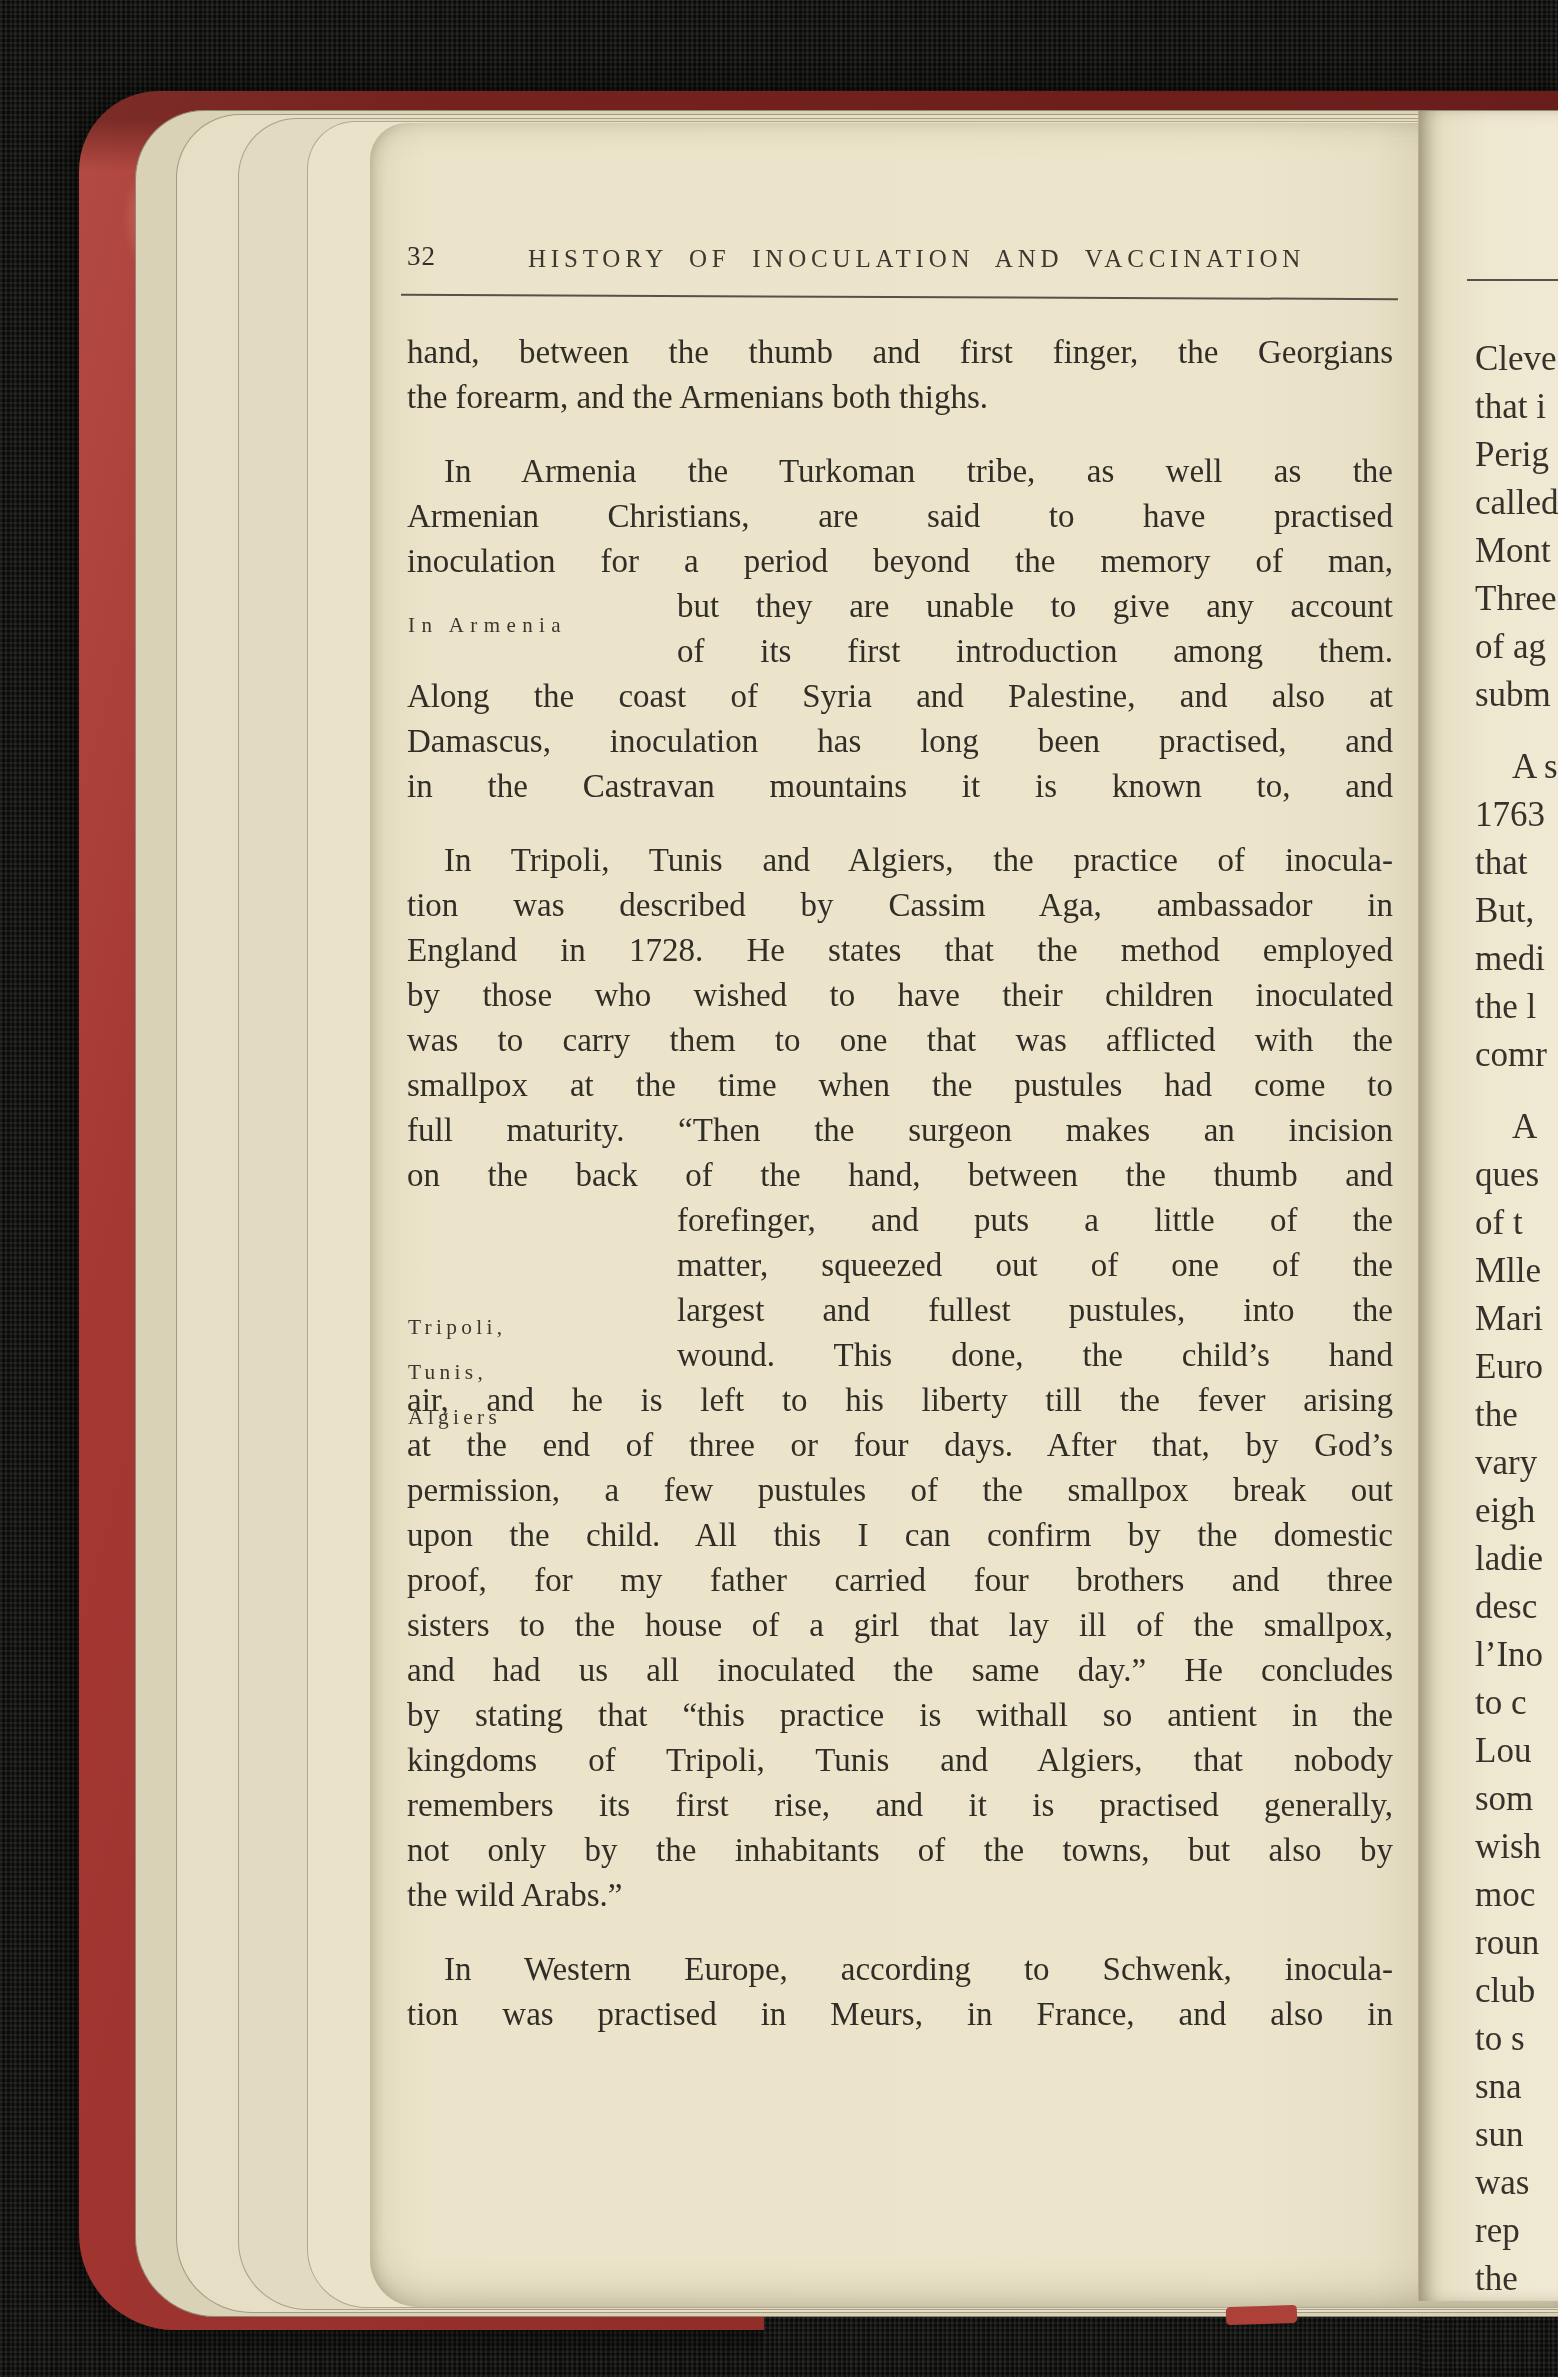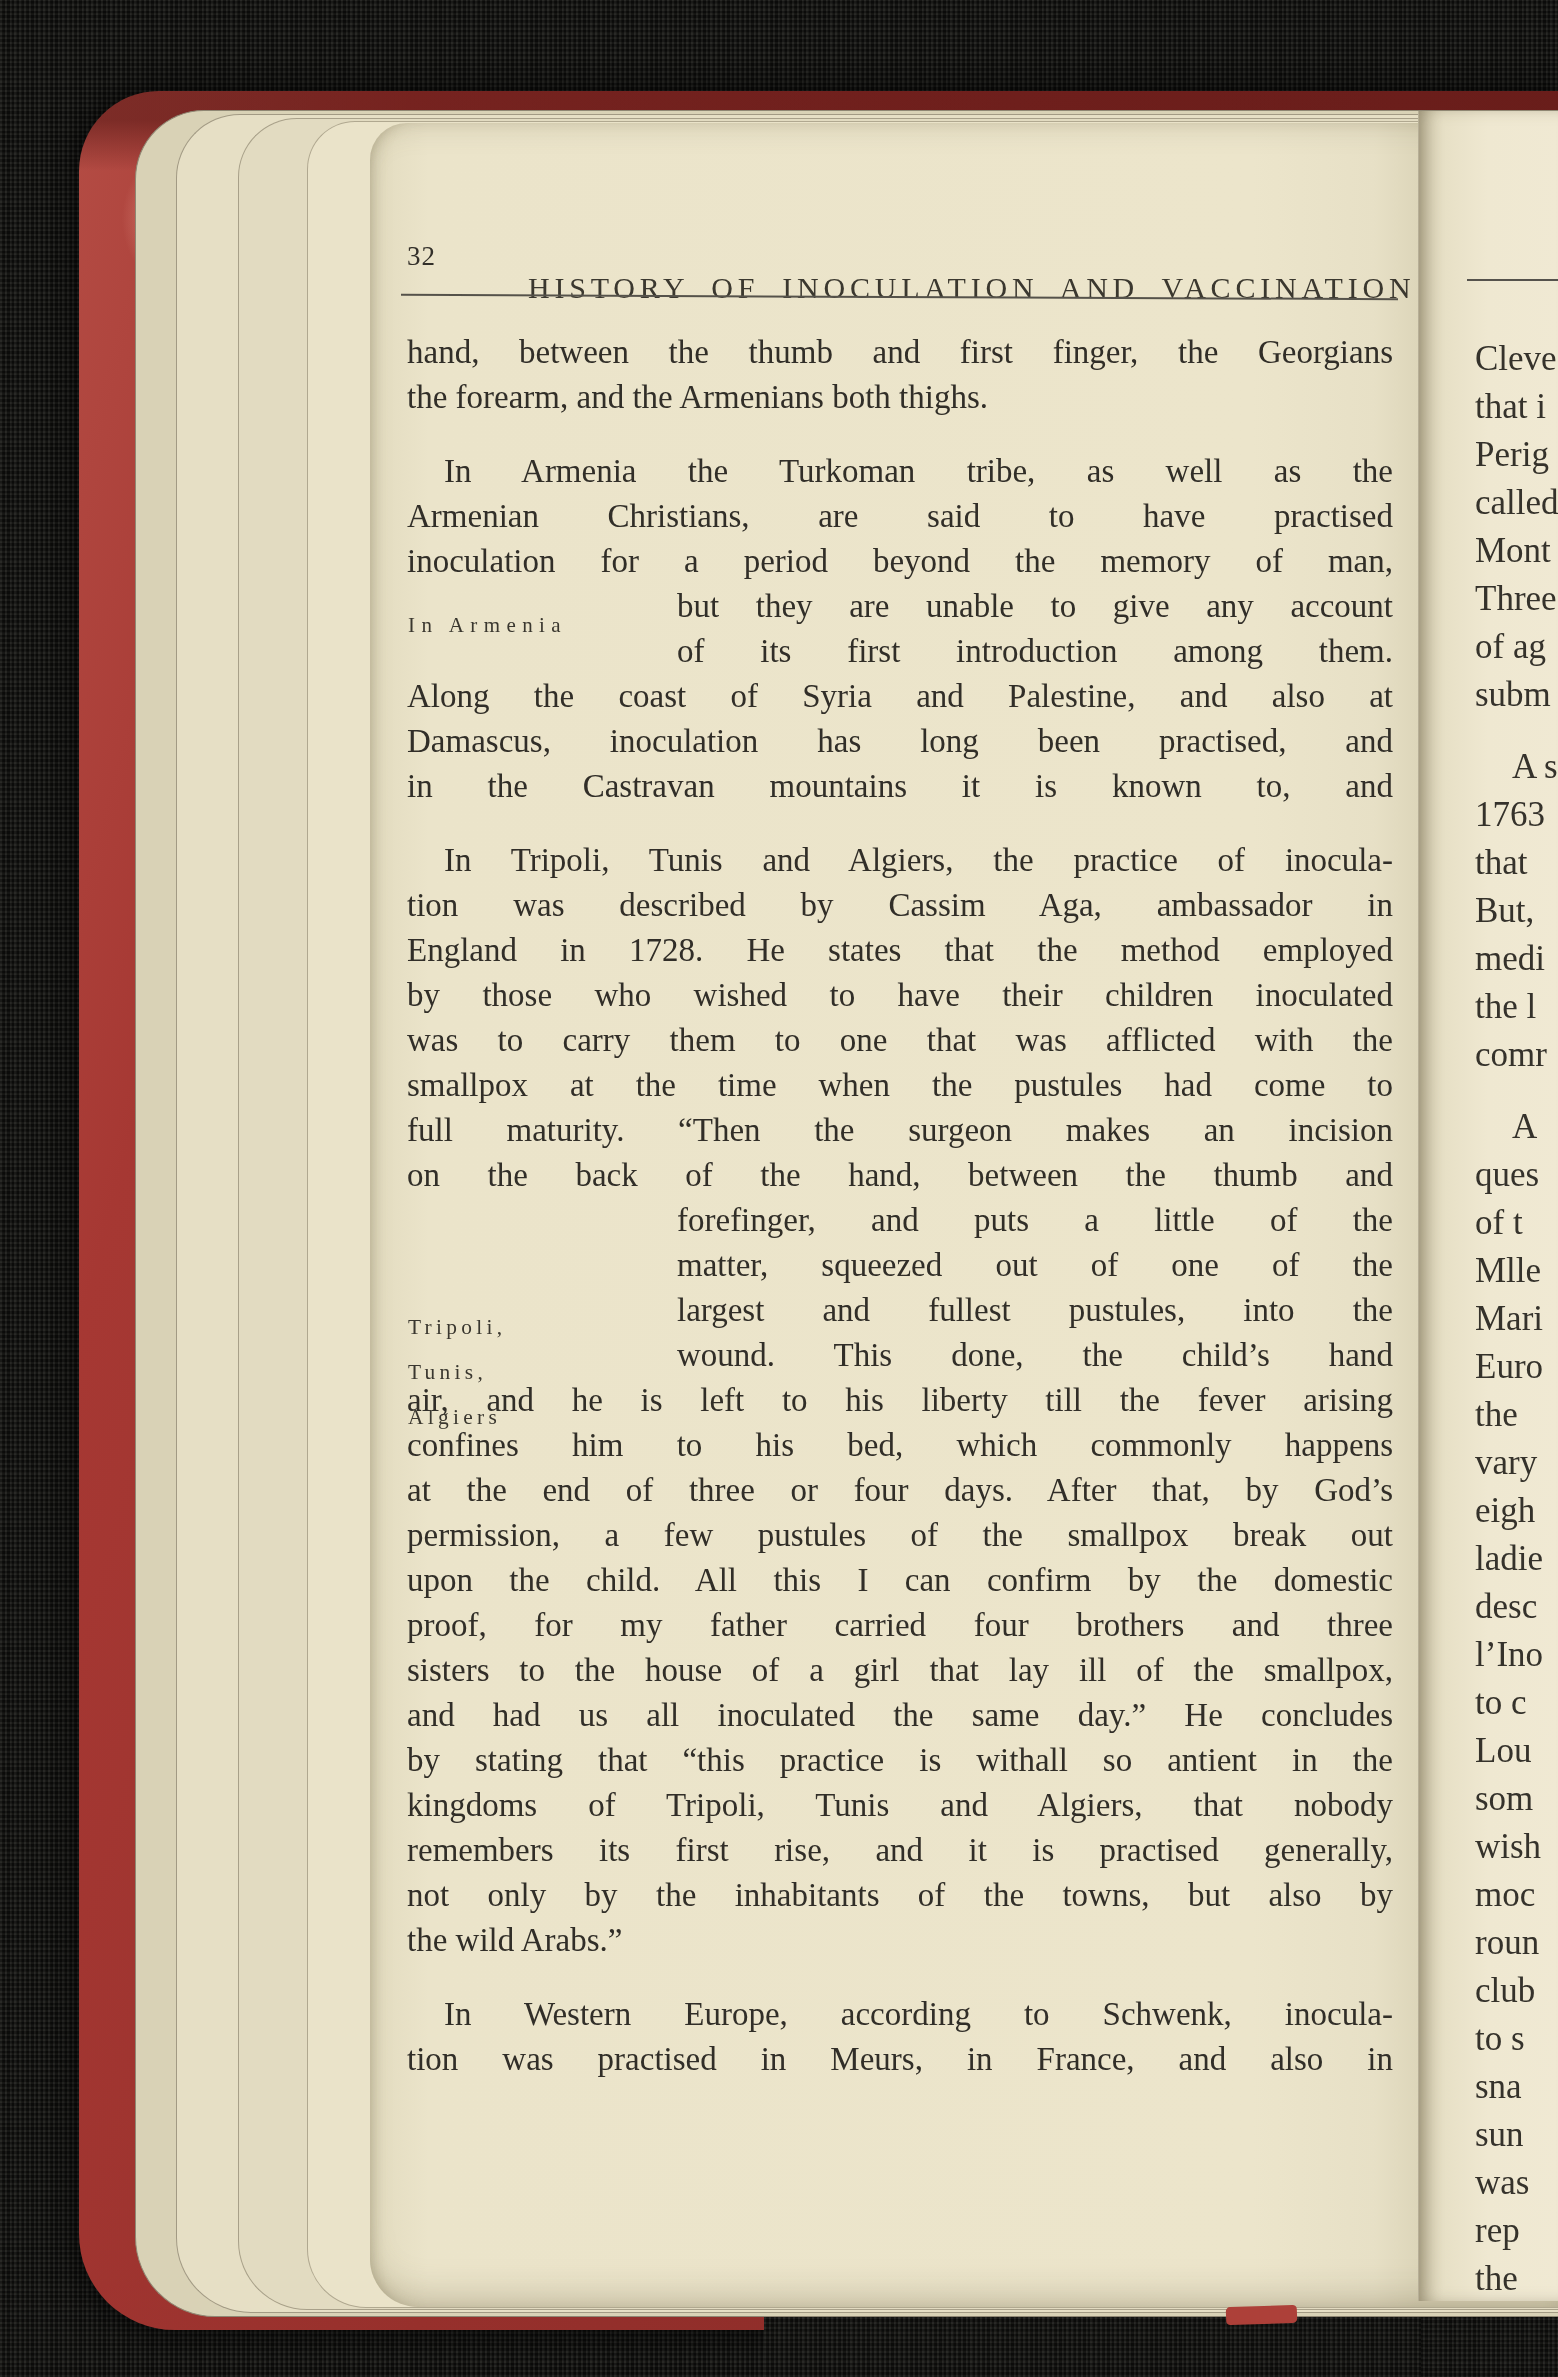--- a/index.html
+++ b/index.html
@@ -51,22 +51,22 @@
   }
   
   #right-page{
     left:1418px;top:111px;width:141px;height:2190px;overflow:hidden;
     background:linear-gradient(90deg,#d6ceb2 0,#e7e0c6 24.6px,#efe8d1 69px,#f0e9d3 141px);
     border-left:1.6px solid #b7af97;
     box-shadow: inset 10.7px 0 18px -6.4px rgba(90,78,52,0.55);
   }
   #page-header{left:37px;top:116px;width:986px;height:64px;}
   #page-number{position:absolute;left:0;top:2.1px;font-size:27px;color:#33302a;letter-spacing:1.1px;}
-  #running-title{position:absolute;left:121px;top:6.4px;font-size:30px;color:#3b382f;
-    letter-spacing:4.8px;word-spacing:10.7px;white-space:nowrap;margin-top:26px;}
+  #running-title{position:absolute;left:121px;top:6.4px;font-size:25px;color:#3b382f;
+    letter-spacing:4.8px;word-spacing:10.7px;white-space:nowrap;}
   #header-rule{left:31px;top:173px;width:997px;height:2.1px;background:#55524a;transform:rotate(0.25deg);}
   #main-lines{left:37px;top:207px;width:986px;}
   .tl{font-size:33px;line-height:45px;color:#312e28;}
   .tl.j{text-align:justify;text-align-last:justify;}
   .margin-note{font-family:"Liberation Serif",serif;color:#3a372f;}
   #note-armenia{left:38px;top:490px;font-size:21px;letter-spacing:6.4px;white-space:nowrap;}
   #note-tta{left:38px;top:1182px;font-size:21.4px;letter-spacing:4.3px;line-height:45px;}
   #rp-rule{left:48px;top:168px;width:107px;height:1.6px;background:#55524c;}
   #right-lines{left:56px;top:224px;width:214px;}
   #right-lines .tl{font-size:35px;line-height:48px;white-space:nowrap;color:#35322b;}
@@ -112,21 +112,20 @@
       <div class="tl j">by those who wished to have their children inoculated</div>
       <div class="tl j">was to carry them to one that was afflicted with the</div>
       <div class="tl j">smallpox at the time when the pustules had come to</div>
       <div class="tl j">full maturity.  “Then the surgeon makes an incision</div>
       <div class="tl j">on the back of the hand, between the thumb and</div>
       <div class="tl j" style="padding-left: 270px;">forefinger, and puts a little of the</div>
       <div class="tl j" style="padding-left: 270px;">matter, squeezed out of one of the</div>
       <div class="tl j" style="padding-left: 270px;">largest and fullest pustules, into the</div>
       <div class="tl j" style="padding-left: 270px;">wound.  This done, the child’s hand</div>
       <div class="tl j">air, and he is left to his liberty till the fever arising</div>
-      <div class="tl j">confines him to his bed, which commonly happens</div>
       <div class="tl j">at the end of three or four days.  After that, by God’s</div>
       <div class="tl j">permission, a few pustules of the smallpox break out</div>
       <div class="tl j">upon the child.  All this I can confirm by the domestic</div>
       <div class="tl j">proof, for my father carried four brothers and three</div>
       <div class="tl j">sisters to the house of a girl that lay ill of the smallpox,</div>
       <div class="tl j">and had us all inoculated the same day.”  He concludes</div>
       <div class="tl j">by stating that “this practice is withall so antient in the</div>
       <div class="tl j">kingdoms of Tripoli, Tunis and Algiers, that nobody</div>
       <div class="tl j">remembers its first rise, and it is practised generally,</div>
       <div class="tl j">not only by the inhabitants of the towns, but also by</div>

